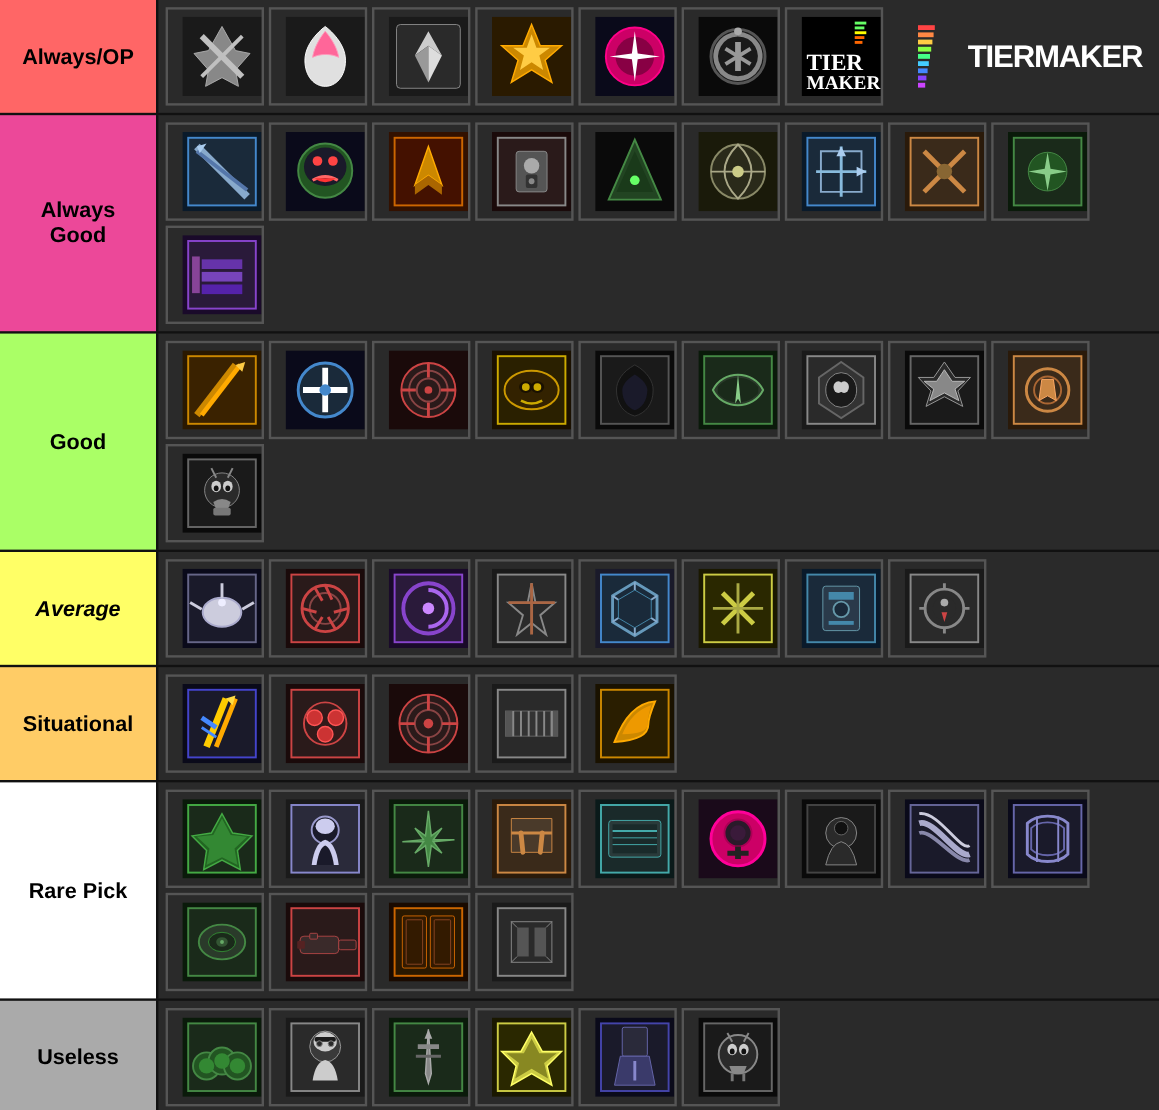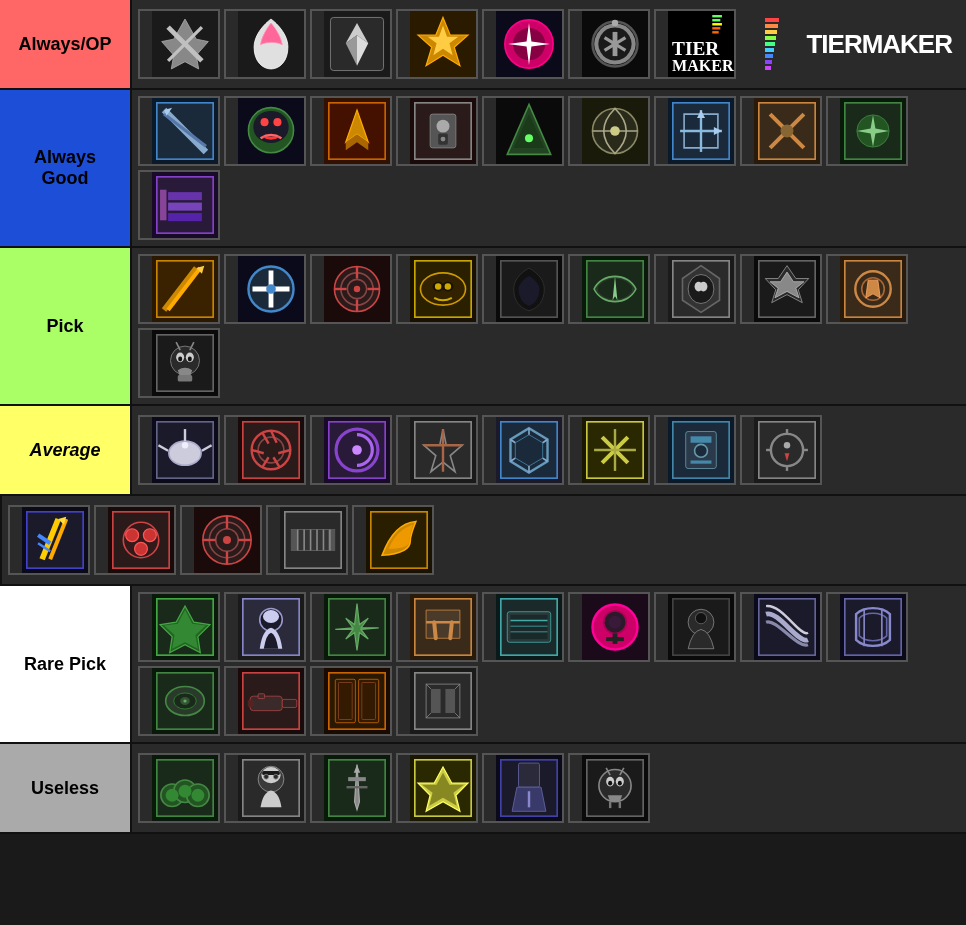--- a/index.html
+++ b/index.html
@@ -32,21 +32,21 @@
       display: flex;
       flex-wrap: wrap;
       align-items: center;
       padding: 6px;
       gap: 4px;
       background: #2a2a2a;
       border-left: 2px solid #111;
     }
     .item {
       width: 82px;
-      height: 70px;
+      height: 82px;
       border: 2px solid #555;
       background: #333;
       display: flex;
       align-items: center;
       justify-content: center;
       font-size: 28px;
       overflow: hidden;
       flex-shrink: 0;
       padding-left: 12px;
     }
@@ -132,21 +132,21 @@
               <div style="width:9px;height:4px;background:#44ccff;"></div>
               <div style="width:8px;height:4px;background:#4488ff;"></div>
               <div style="width:7px;height:4px;background:#8844ff;"></div>
               <div style="width:6px;height:4px;background:#cc44ff;"></div>
       </div>
       <span style="font-size:26px;font-weight:900;font-family:Arial Black,sans-serif;color:white;letter-spacing:-1px;">TIERMAKER</span>
     </div>
         </div>
       </div>
       <div class="tier-row">
-        <div class="tier-label" style="background-color: #1d4ed8;">Always Good</div>
+        <div class="tier-label" style="background-color: #ec4899;">Always Good</div>
         <div class="tier-items">
           <div class="item" style="background-color: rgb(42, 42, 42);">
             <svg viewBox="0 0 82 82" xmlns="http://www.w3.org/2000/svg">
               <rect width="82" height="82" fill="#0a1a2a"></rect>
               <rect x="6" y="6" width="70" height="70" fill="#1a2a3a" stroke="#4488cc" stroke-width="2"></rect>
               <line x1="15" y1="15" x2="67" y2="67" stroke="#88aacc" stroke-width="8"></line>
               <line x1="15" y1="20" x2="67" y2="60" stroke="#5577aa" stroke-width="4"></line>
               <polygon points="15,15 25,12 18,22" fill="#aaccee"></polygon>
             </svg>
           </div>
@@ -230,21 +230,21 @@
               <rect x="6" y="6" width="70" height="70" fill="#2a1a3a" stroke="#8844cc" stroke-width="2"></rect>
               <rect x="20" y="25" width="42" height="10" fill="#6633aa"></rect>
               <rect x="20" y="38" width="42" height="10" fill="#7744bb"></rect>
               <rect x="20" y="51" width="42" height="10" fill="#5522aa"></rect>
               <rect x="10" y="22" width="8" height="38" fill="#884499"></rect>
             </svg>
           </div>
         </div>
       </div>
       <div class="tier-row">
-        <div class="tier-label" style="background-color: rgb(170, 255, 102);">Pick</div>
+        <div class="tier-label" style="background-color: rgb(170, 255, 102);">Good</div>
         <div class="tier-items">
           <div class="item" style="background-color: rgb(42, 42, 42);">
             <svg viewBox="0 0 82 82" xmlns="http://www.w3.org/2000/svg">
               <rect width="82" height="82" fill="#2a1800"></rect>
               <rect x="6" y="6" width="70" height="70" fill="#3a2200" stroke="#cc8800" stroke-width="2"></rect>
               <line x1="15" y1="67" x2="55" y2="15" stroke="#cc8800" stroke-width="7"></line>
               <line x1="20" y1="67" x2="60" y2="15" stroke="#ffaa00" stroke-width="5"></line>
               <polygon points="55,15 65,12 62,22" fill="#ffcc44"></polygon>
             </svg>
           </div>
@@ -433,20 +433,21 @@
               <line x1="61" y1="41" x2="67" y2="41" stroke="#888" stroke-width="3"></line>
               <line x1="41" y1="61" x2="41" y2="67" stroke="#888" stroke-width="3"></line>
               <line x1="21" y1="41" x2="15" y2="41" stroke="#888" stroke-width="3"></line>
               <circle cx="41" cy="35" r="4" fill="#aaa"></circle>
               <path d="M38 45 L41 55 L44 45Z" fill="#cc4444"></path>
             </svg>
           </div>
         </div>
       </div>
       <div class="tier-row">
+        <div class="tier-label" style="background-color: rgb(255, 204, 102);">Situational</div>
         <div class="tier-items">
           <div class="item" style="background-color: rgb(42, 42, 42);">
             <svg viewBox="0 0 82 82" xmlns="http://www.w3.org/2000/svg">
               <rect width="82" height="82" fill="#0a0a1a"></rect>
               <rect x="6" y="6" width="70" height="70" fill="#1a1a2a" stroke="#4444cc" stroke-width="2"></rect>
               <line x1="25" y1="65" x2="45" y2="15" stroke="#ffcc00" stroke-width="7"></line>
               <line x1="35" y1="65" x2="55" y2="15" stroke="#ffaa00" stroke-width="5"></line>
               <polygon points="45,15 55,12 52,22" fill="#ffdd44"></polygon>
               <line x1="20" y1="35" x2="35" y2="45" stroke="#4488ff" stroke-width="5"></line>
               <line x1="20" y1="45" x2="35" y2="55" stroke="#4488ff" stroke-width="3"></line>

